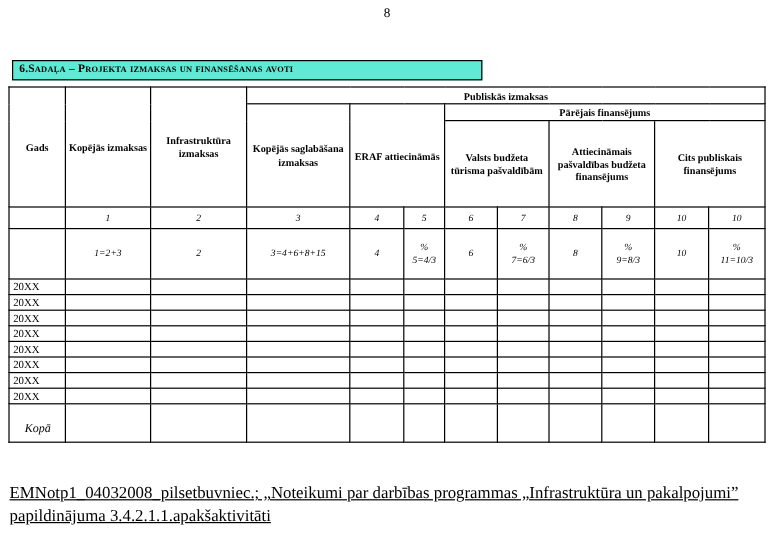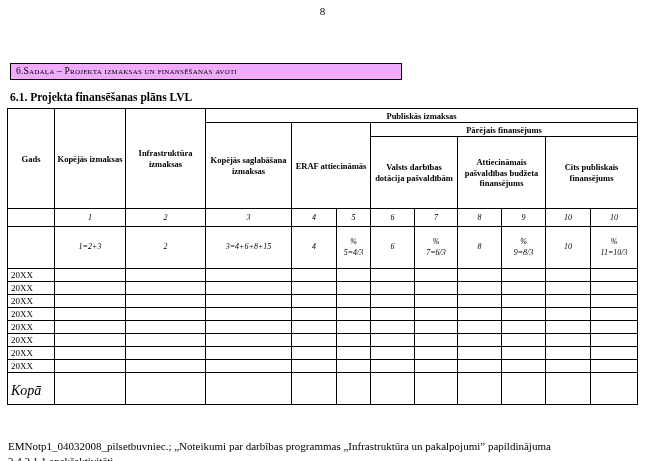--- a/index.html
+++ b/index.html
@@ -6,25 +6,25 @@
   html,body { background:#ffffff; }
   body {
     width:645px; height:461px;
     font-family:"Liberation Serif","DejaVu Serif",serif;
     color:#000;
     position:relative;
     overflow:hidden;
   }
   .page-number { text-align:center; font-size:11px; padding-top:5px; }
   .banner {
-    margin:46px 0 0 10px;
+    margin:33px 0 0 10px;
     width:392px;
-    background:#f0abfc;
+    background:#5eead4;
     border:1px solid #000;
-    font-weight:normal;
+    font-weight:bold;
     font-variant:small-caps;
     font-size:9.5px;
     line-height:1.2;
     padding:2px 5px;
     letter-spacing:0.2px;
   }
   .subtitle { margin:11px 0 0 10px; font-weight:bold; font-size:11.5px; }
   table.plan {
     margin:5px 0 0 7px;
     border-collapse:collapse;
@@ -44,40 +44,40 @@
   tr.hrow3 { height:72px; }
   tr.numrow  { height:18px; }
   tr.formrow { height:42px; }
   tr.yrow    { height:13px; }
   tr.totalrow{ height:32px; }
   .numrow td, .formrow td { font-style:italic; text-align:center; font-size:8px; }
   .formrow td { white-space:pre-line; line-height:1.35; }
   .yrow td { font-size:9px; }
   .yrow td.year { text-align:left; padding-left:3px;margin-top:36px; }
   .totalrow td.total {
-    font-style:italic; font-size:14px; text-align:left;
+    font-style:italic; font-size:10px; text-align:center;
     padding-left:3px; vertical-align:bottom; padding-bottom:5px;
   }
   .footnote {
     margin:34px 0 0 8px;
     width:632px;
-    font-size:11px;
+    font-size:14px;
     line-height:1.35;
+    text-decoration:underline;
   }
 </style>
 </head>
 <body>
 
 <div>
 
   <div class="page-number">8</div>
 
   <div class="banner">6.Sadaļa – Projekta izmaksas un finansēšanas avoti</div>
 
-  <div class="subtitle">6.1. Projekta finansēšanas plāns LVL</div>
 
   <table class="plan">
     <colgroup>
       <col style="width:47px">
         <col style="width:71px">
         <col style="width:80px">
         <col style="width:86px">
       <col style="width:45px">
         <col style="width:34px">
         <col style="width:44px">
@@ -93,21 +93,21 @@
         <th rowspan="3">Kopējās izmaksas</th>
         <th rowspan="3">Infrastruktūra izmaksas</th>
         <th colspan="9">Publiskās izmaksas</th>
       </tr>
       <tr class="hrow2">
         <th rowspan="2">Kopējās saglabāšana izmaksas</th>
         <th rowspan="2" colspan="2">ERAF attiecināmās</th>
         <th colspan="6">Pārējais finansējums</th>
       </tr>
       <tr class="hrow3">
-        <th colspan="2">Valsts darbības dotācija pašvaldībām</th>
+        <th colspan="2">Valsts budžeta tūrisma pašvaldībām</th>
         <th colspan="2">Attiecināmais pašvaldības budžeta finansējums</th>
         <th colspan="2">Cits publiskais finansējums</th>
       </tr>
 
       <tr class="numrow">
         <td></td>
         <td>1</td>
         <td>2</td>
         <td>3</td>
         <td>4</td>

